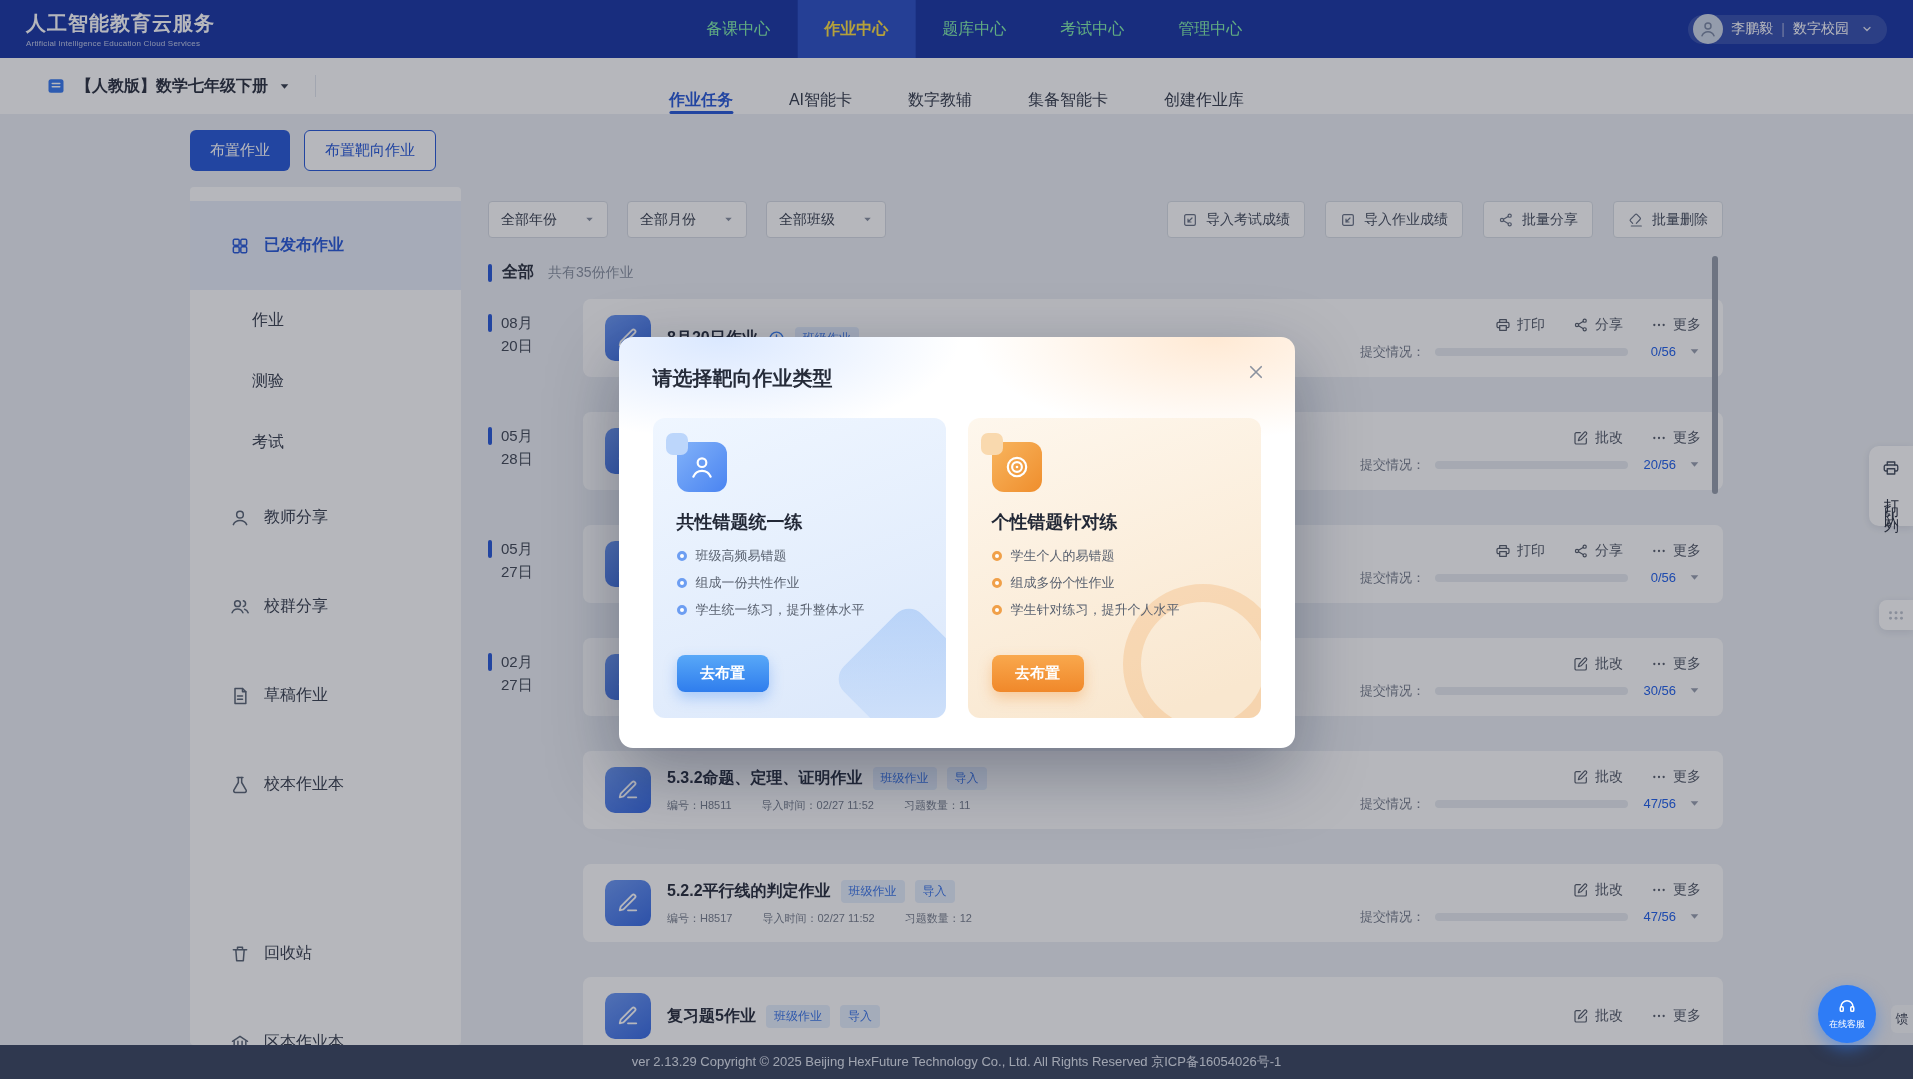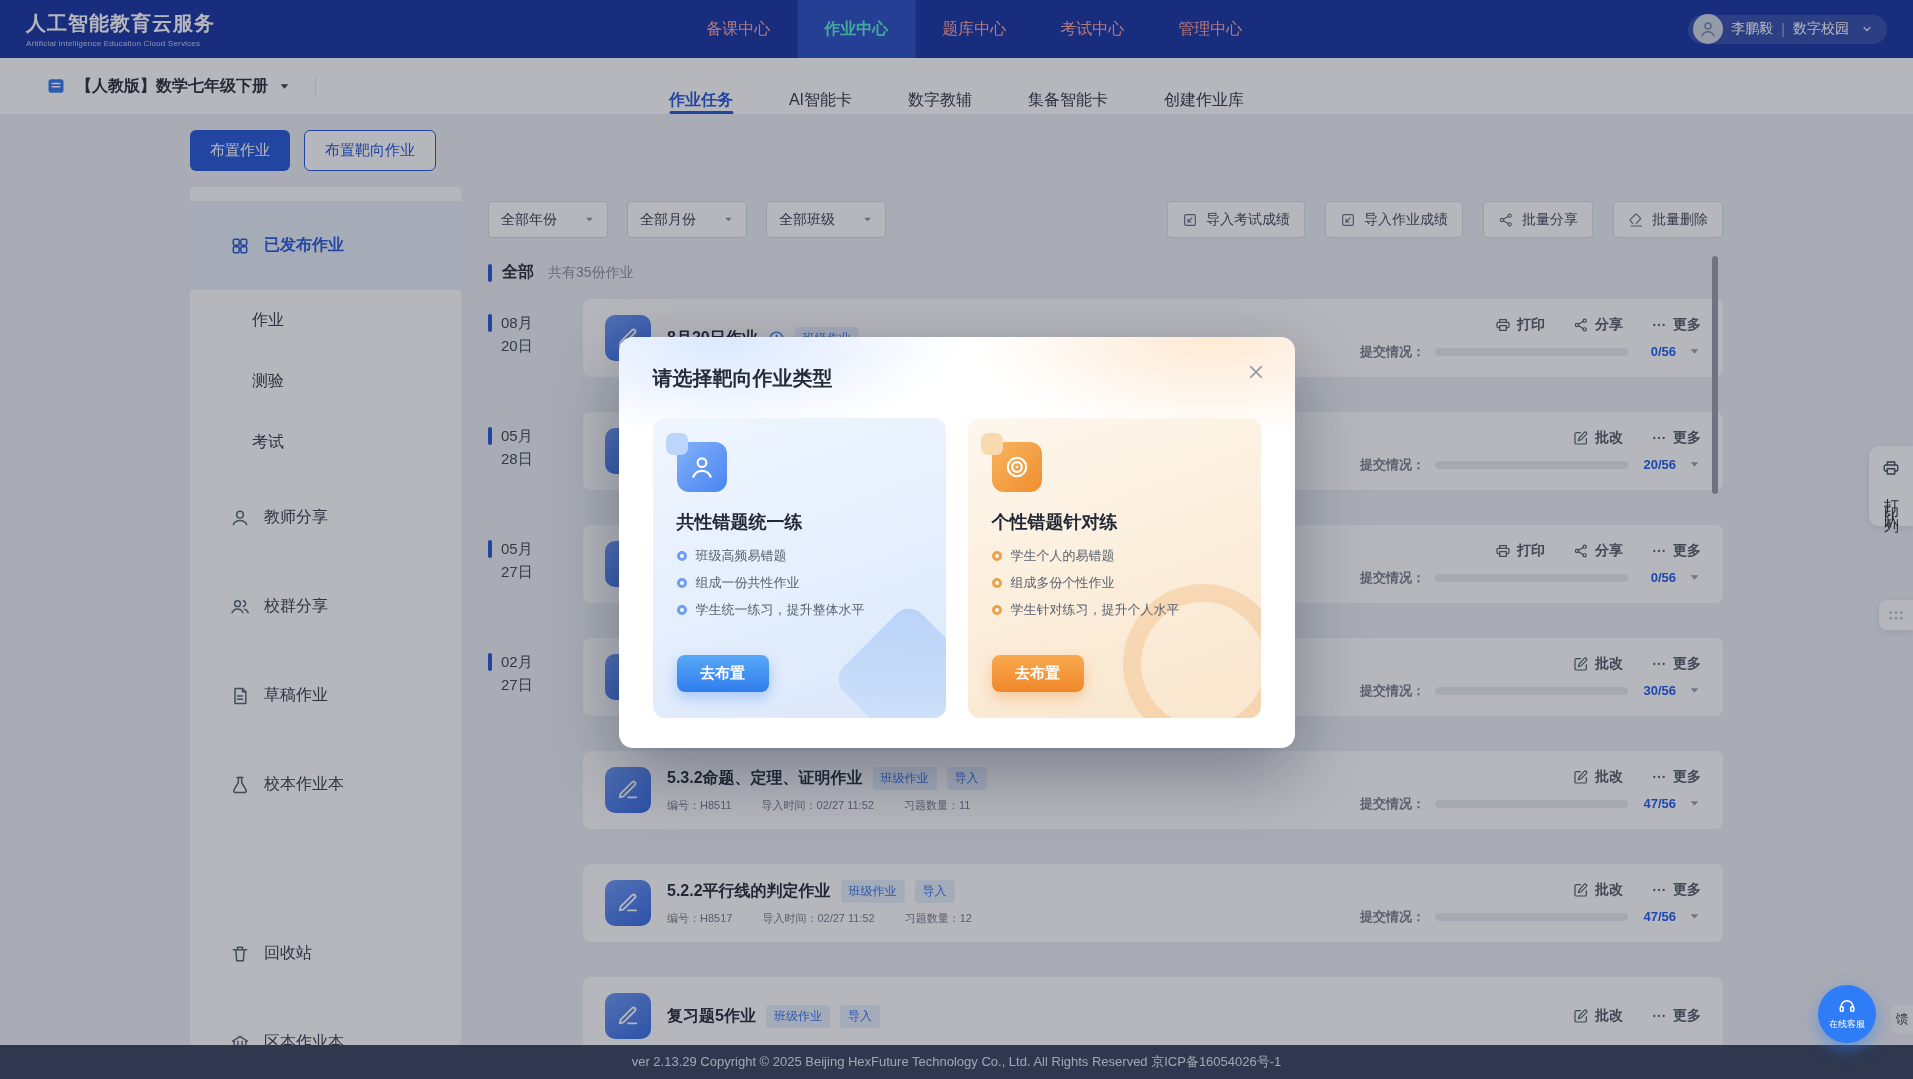--- a/index.html
+++ b/index.html
@@ -5,22 +5,22 @@
   *{margin:0;padding:0;box-sizing:border-box;}
   html,body{width:1913px;height:1079px;}
   body{font-family:"Liberation Sans","DejaVu Sans",sans-serif;background:#edf0f5;position:relative;overflow:hidden;}
   svg{flex-shrink:0;display:block;}
 
   
   .navbar{height:58px;background:#1d3aa6;display:flex;align-items:center;padding:0 26px;position:relative;z-index:10;}
   .logo-title{color:#fff;font-size:20px;font-weight:bold;letter-spacing:1px;}
   .logo-sub{color:rgba(255,255,255,.72);font-size:8px;margin-top:2px;letter-spacing:.2px;}
   .nav-items{position:absolute;left:50%;top:0;transform:translateX(-47%);display:flex;height:100%;}
-  .nav-item{color:#fca5a5;font-size:16px;height:100%;display:flex;align-items:center;padding:0 27px;cursor:pointer;white-space:nowrap;}
-  .nav-item.active{background:#3053c7;color:#5eead4;font-weight:bold;}
+  .nav-item{color:#86efac;font-size:16px;height:100%;display:flex;align-items:center;padding:0 27px;cursor:pointer;white-space:nowrap;}
+  .nav-item.active{background:#3053c7;color:#fde047;font-weight:bold;}
   .user-chip{margin-left:auto;display:flex;align-items:center;gap:8px;background:rgba(255,255,255,.13);border-radius:19px;height:29px;padding:0 14px 0 5px;color:#fff;font-size:14px;cursor:pointer;}
   .avatar{width:30px;height:30px;border-radius:50%;background:#cfd8e8;display:flex;align-items:center;justify-content:center;color:#7d8aa5;overflow:hidden;}
   .user-sep{color:rgba(255,255,255,.5);}
   .nav-caret{color:rgba(255,255,255,.85);margin-left:4px;}
 
   
   .subbar{height:56px;background:#fff;display:flex;align-items:center;padding:0 46px;position:relative;z-index:9;}
   .book-sel{display:flex;align-items:center;gap:10px;cursor:pointer;}
   .book-title{font-size:16px;font-weight:bold;color:#2e3442;}
   .book-divider{width:1px;height:22px;background:#e3e7ee;margin-left:24px;}
@@ -71,21 +71,21 @@
   .date-col .tick{margin-right:0;margin-top:3px;}
   .date{font-size:15px;color:#454c5a;line-height:1.55;display:flex;flex-direction:column;}
   .hw-card{flex:1;background:#fff;border-radius:8px;height:78px;display:flex;align-items:center;padding:0 22px;}
   .hw-icon{width:46px;height:46px;border-radius:10px;background:linear-gradient(145deg,#6f9bf4,#3c6ee4);display:flex;align-items:center;justify-content:center;color:#fff;margin-right:16px;flex-shrink:0;}
   .hw-info{flex:1;min-width:0;}
   .hw-title-line{display:flex;align-items:center;gap:10px;}
   .hw-title{font-size:16px;font-weight:bold;color:#2c3240;white-space:nowrap;}
   .badge{font-size:12px;color:#3e78e8;background:#e6effd;border-radius:4px;padding:3px 8px;white-space:nowrap;}
   .clock{color:#3e82f0;}
   .hw-meta{display:flex;gap:30px;font-size:11px;color:#7b8290;margin-top:8px;}
-  .hw-right{display:flex;flex-direction:column;align-items:flex-end;gap:9px;margin-left:20px;font-weight:bold;}
+  .hw-right{display:flex;flex-direction:column;align-items:flex-end;gap:9px;margin-left:20px;}
   .actions{display:flex;gap:28px;}
   .action{display:flex;align-items:center;gap:6px;font-size:14px;color:#59606e;cursor:pointer;white-space:nowrap;}
   .submit{display:flex;align-items:center;gap:10px;font-size:13px;color:#7b8290;}
   .track{width:193px;height:8px;border-radius:4px;background:#e8ebf1;overflow:hidden;}
   .fill{height:100%;border-radius:4px;background:#2563eb;width:0;}
   .value{color:#2563eb;font-size:13px;min-width:38px;text-align:right;}
   .sub-caret{color:#9aa1b0;cursor:pointer;margin-left:2px;}
 
   
   .footer{height:34px;background:#3e4a64;display:flex;align-items:center;justify-content:center;color:#dfe4ee;font-size:13px;position:relative;z-index:10;}

